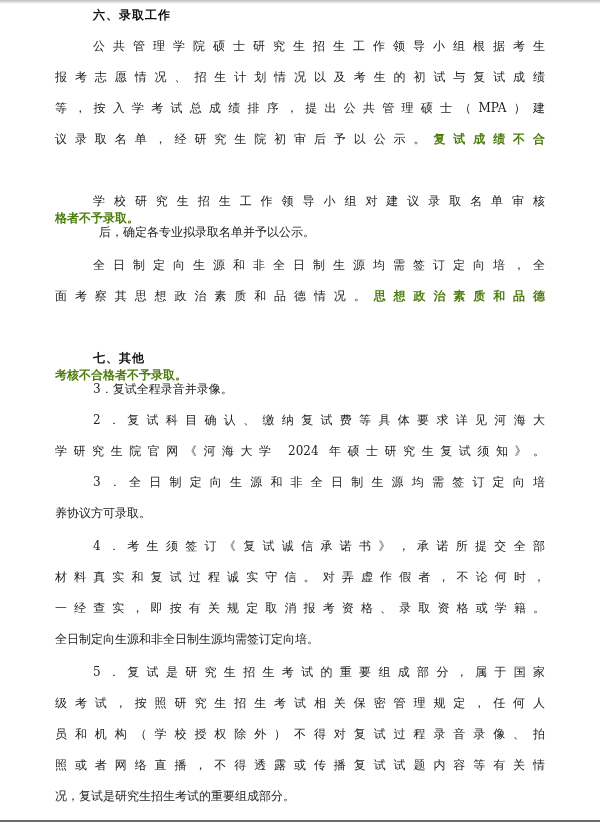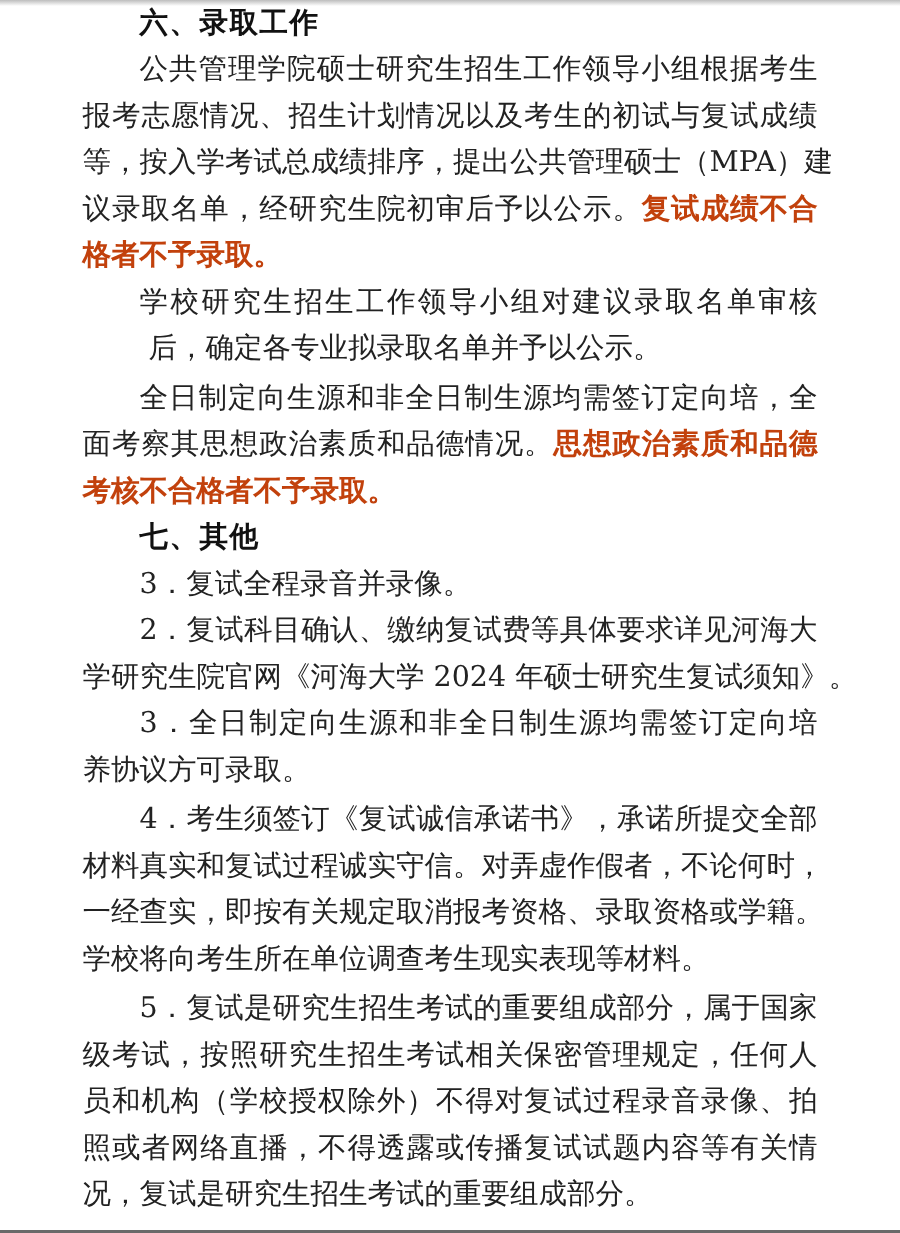--- a/index.html
+++ b/index.html
@@ -31,37 +31,37 @@
       position: absolute;
       left: 55px;
       top: 0px;
       width: 490px;
     }
     .line {
       position: absolute;
       left: 0;
       width: 490px;
       height: 31px;
-      font-size: 19px;
+      font-size: 12px;
       line-height: 31px;
       white-space: nowrap;
       text-align: justify;
       text-align-last: justify;
       letter-spacing: 0px;
     }
     .line.last { text-align-last: left; }
     .indent { left: 38px; width: 452px; }
     .heading {
       font-family: "DejaVu Sans", "Liberation Sans", sans-serif;
       font-weight: bold;
       text-align-last: left;
       letter-spacing: 1px;
       color: #111111;
     }
-    .bold { font-weight: bold; color: #c2410c; font-family: "DejaVu Sans", "Liberation Sans", sans-serif; }
+    .bold { font-weight: bold; color: #4d7c0f; font-family: "DejaVu Sans", "Liberation Sans", sans-serif; margin-top: 48px; }
   </style>
 </head>
 <body>
 
 <div class="top-shadow"></div>
 
 <div class="page">
 
   <div class="line indent heading" style="top:0px;">六、录取工作</div>
 
@@ -84,21 +84,21 @@
 
   <div class="line indent" style="top:405px;">2．复试科目确认、缴纳复试费等具体要求详见河海大</div>
   <div class="line" style="top:436px;">学研究生院官网《河海大学 2024 年硕士研究生复试须知》。</div>
 
   <div class="line indent" style="top:467px;">3．全日制定向生源和非全日制生源均需签订定向培</div>
   <div class="line last" style="top:498px;">养协议方可录取。</div>
 
   <div class="line indent" style="top:531px;">4．考生须签订《复试诚信承诺书》，承诺所提交全部</div>
   <div class="line" style="top:562px;">材料真实和复试过程诚实守信。对弄虚作假者，不论何时，</div>
   <div class="line" style="top:593px;">一经查实，即按有关规定取消报考资格、录取资格或学籍。</div>
-  <div class="line last" style="top:624px;">学校将向考生所在单位调查考生现实表现等材料。</div>
+  <div class="line last" style="top:624px;">全日制定向生源和非全日制生源均需签订定向培。</div>
 
   <div class="line indent" style="top:657px;">5．复试是研究生招生考试的重要组成部分，属于国家</div>
   <div class="line" style="top:688px;">级考试，按照研究生招生考试相关保密管理规定，任何人</div>
   <div class="line" style="top:719px;">员和机构（学校授权除外）不得对复试过程录音录像、拍</div>
   <div class="line" style="top:750px;">照或者网络直播，不得透露或传播复试试题内容等有关情</div>
   <div class="line last" style="top:781px;">况，复试是研究生招生考试的重要组成部分。</div>
 
 </div>
 
 <div class="bottom-line"></div>

